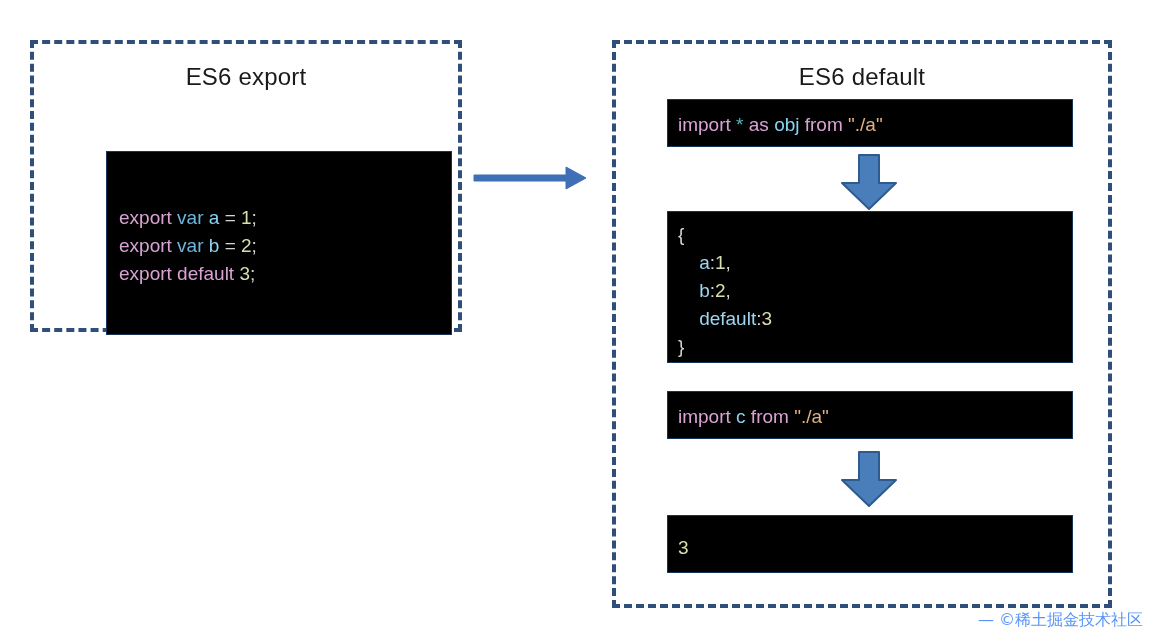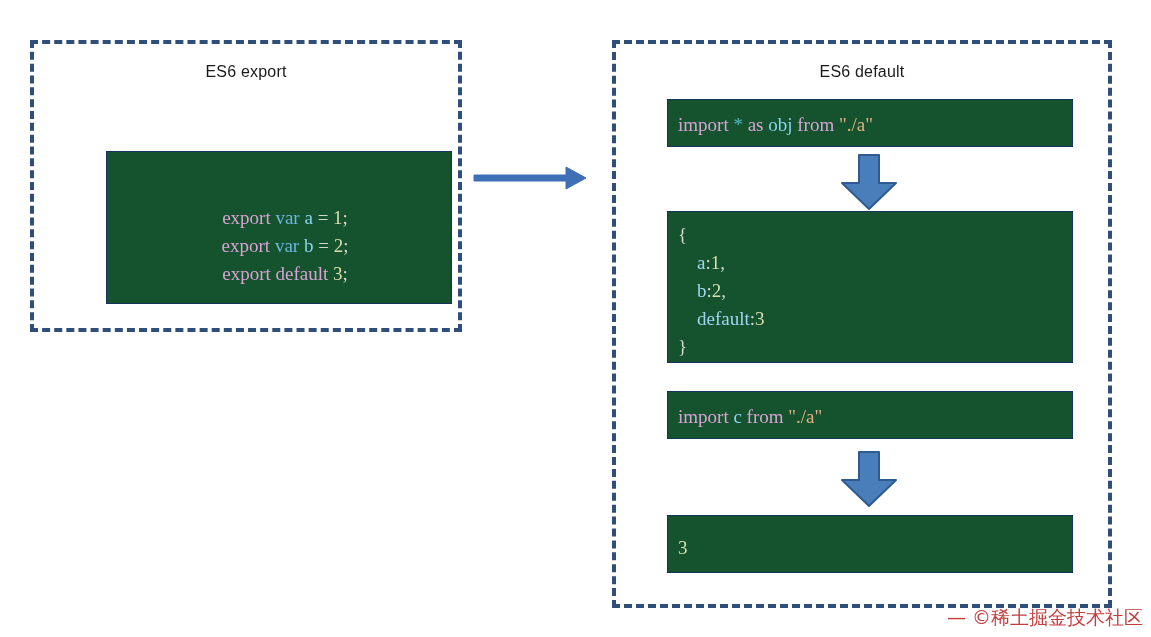--- a/index.html
+++ b/index.html
@@ -26,46 +26,45 @@
     box-sizing: border-box;
   }
   #panel-export { left: 30px;  top: 40px;  width: 432px; height: 292px; }
   #panel-import { left: 612px; top: 40px;  width: 500px; height: 568px; }
 
   .panel-title {
     position: absolute;
     left: 0;
     width: 100%;
     text-align: center;
-    font-size: 16px;
+    font-size: 24px;
     color: #1a1a1a;
     font-family: "Liberation Sans", sans-serif;
     letter-spacing: 0.2px;
   }
   #panel-export .panel-title { top: 19px; }
   #panel-import .panel-title { top: 19px; }
 
   
   .code-block {
     position: absolute;
-    background: #14532d;
+    background: #000000;
     border: 1px solid #16335c;
     box-sizing: border-box;
-    font-family: Liberation Serif, serif;
+    font-family: Liberation Sans, sans-serif;
     font-size: 19px;
     line-height: 28px;
     color: #d7d7d2;
     white-space: pre;
     overflow: hidden;
   }
 
   #code-export {
-    left: 72px; top: 107px; width: 346px; height: 153px;
+    left: 72px; top: 107px; width: 346px; height: 184px;
     padding: 52px 0 16px 12px;
-    text-align: center;
   }
   #code-import-star {
     left: 667px; top: 99px; width: 406px; height: 48px;
     padding: 11px 0 0 10px;
   }
   #code-obj {
     left: 667px; top: 211px; width: 406px; height: 152px;
     padding: 9px 0 0 10px;
   }
   #code-import-default {
@@ -92,22 +91,22 @@
   .arrow-svg { position: absolute; overflow: visible; }
   #arrow-right { left: 470px; top: 160px; }
   #arrow-down-1 { left: 838px; top: 153px; }
   #arrow-down-2 { left: 838px; top: 450px; }
 
   
   #watermark {
     position: absolute;
     right: 8px;
     bottom: 6px;
-    font-size: 19px;
-    color: #b91c1c;
+    font-size: 16px;
+    color: #3b82f6;
     opacity: 0.85;
     font-family: "DejaVu Sans", sans-serif;
     white-space: nowrap;
     margin-left: 24px;
   }
 </style>
 </head>
 <body>
 
 <div id="canvas">

